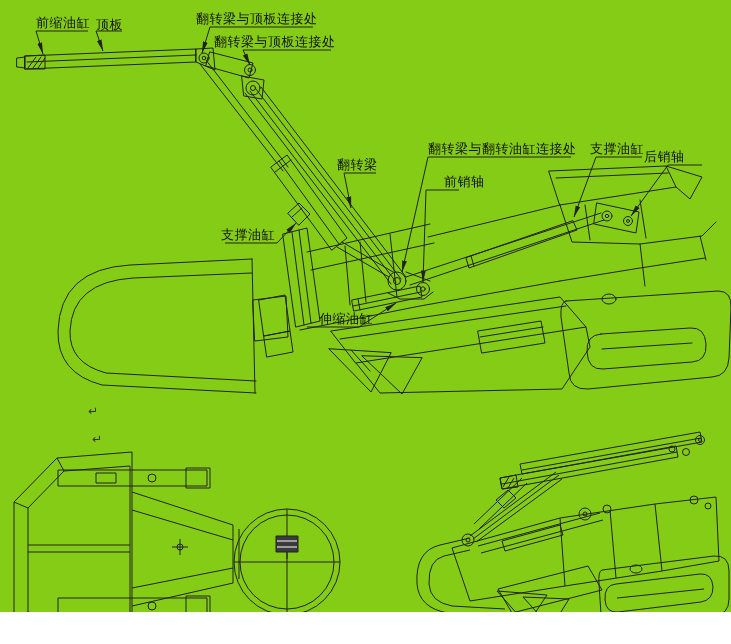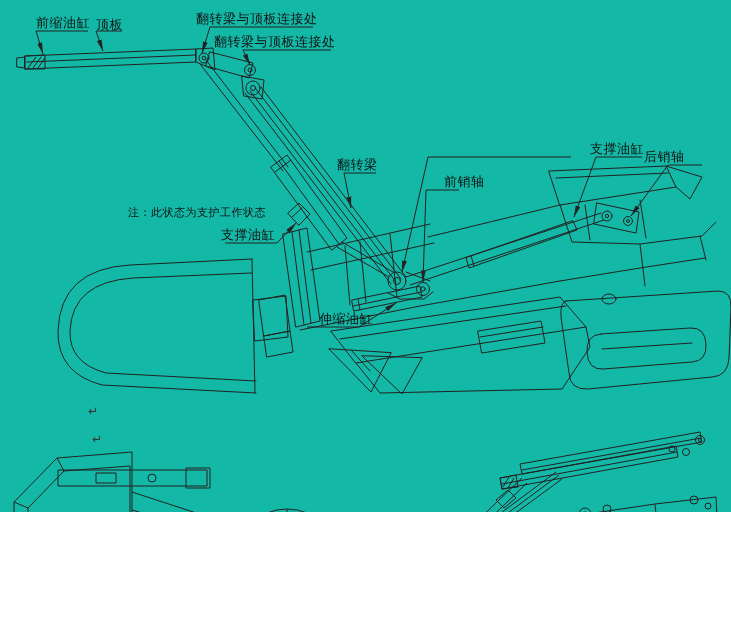--- a/index.html
+++ b/index.html
@@ -1,19 +1,19 @@
 <!DOCTYPE html>
 <html><head>
 <meta charset="utf-8">
 <style>
   html,body{margin:0;padding:0;background:#fff;}
   .canvas{
     position:relative;
-    width:731px;height:512px;
-    background:#14b8a6;
+    width:731px;height:612px;
+    background:#84cc16;
     overflow:hidden;
     font-family:"Liberation Serif","DejaVu Serif",serif;
     text-align:right;
   }
   .canvas svg{position:absolute;left:0;top:0;}
   .label{
     position:absolute;
     font-size:13px;
     color:#111;
     white-space:nowrap;
@@ -276,23 +276,23 @@
       <line x1="617" y1="598" x2="704" y2="589"></line>
       <ellipse cx="636" cy="569" rx="6" ry="4"></ellipse>
     </g>
   </g>
 </svg>
 
   <div class="label" style="left:36px;top:15px">前缩油缸</div>
   <div class="label" style="left:96px;top:17px">顶板</div>
   <div class="label" style="left:196px;top:11px">翻转梁与顶板连接处</div>
   <div class="label" style="left:214px;top:34px">翻转梁与顶板连接处</div>
+  <div class="label" style="left:428px;top:141px">翻转梁与翻转油缸连接处</div>
   <div class="label" style="left:590px;top:141px">支撑油缸</div>
   <div class="label" style="left:644px;top:149px">后销轴</div>
   <div class="label" style="left:337px;top:157px">翻转梁</div>
   <div class="label" style="left:444px;top:174px">前销轴</div>
-  <div class="label small" style="left:128px;top:205px">注：此状态为支护工作状态</div>
   <div class="label" style="left:221px;top:227px">支撑油缸</div>
   <div class="label" style="left:319px;top:311px">伸缩油缸</div>
 
   <span class="retmark" style="left:88px;top:404px">↵</span>
   <span class="retmark" style="left:92px;top:432px">↵</span>
 </div>
 
 </body></html>

